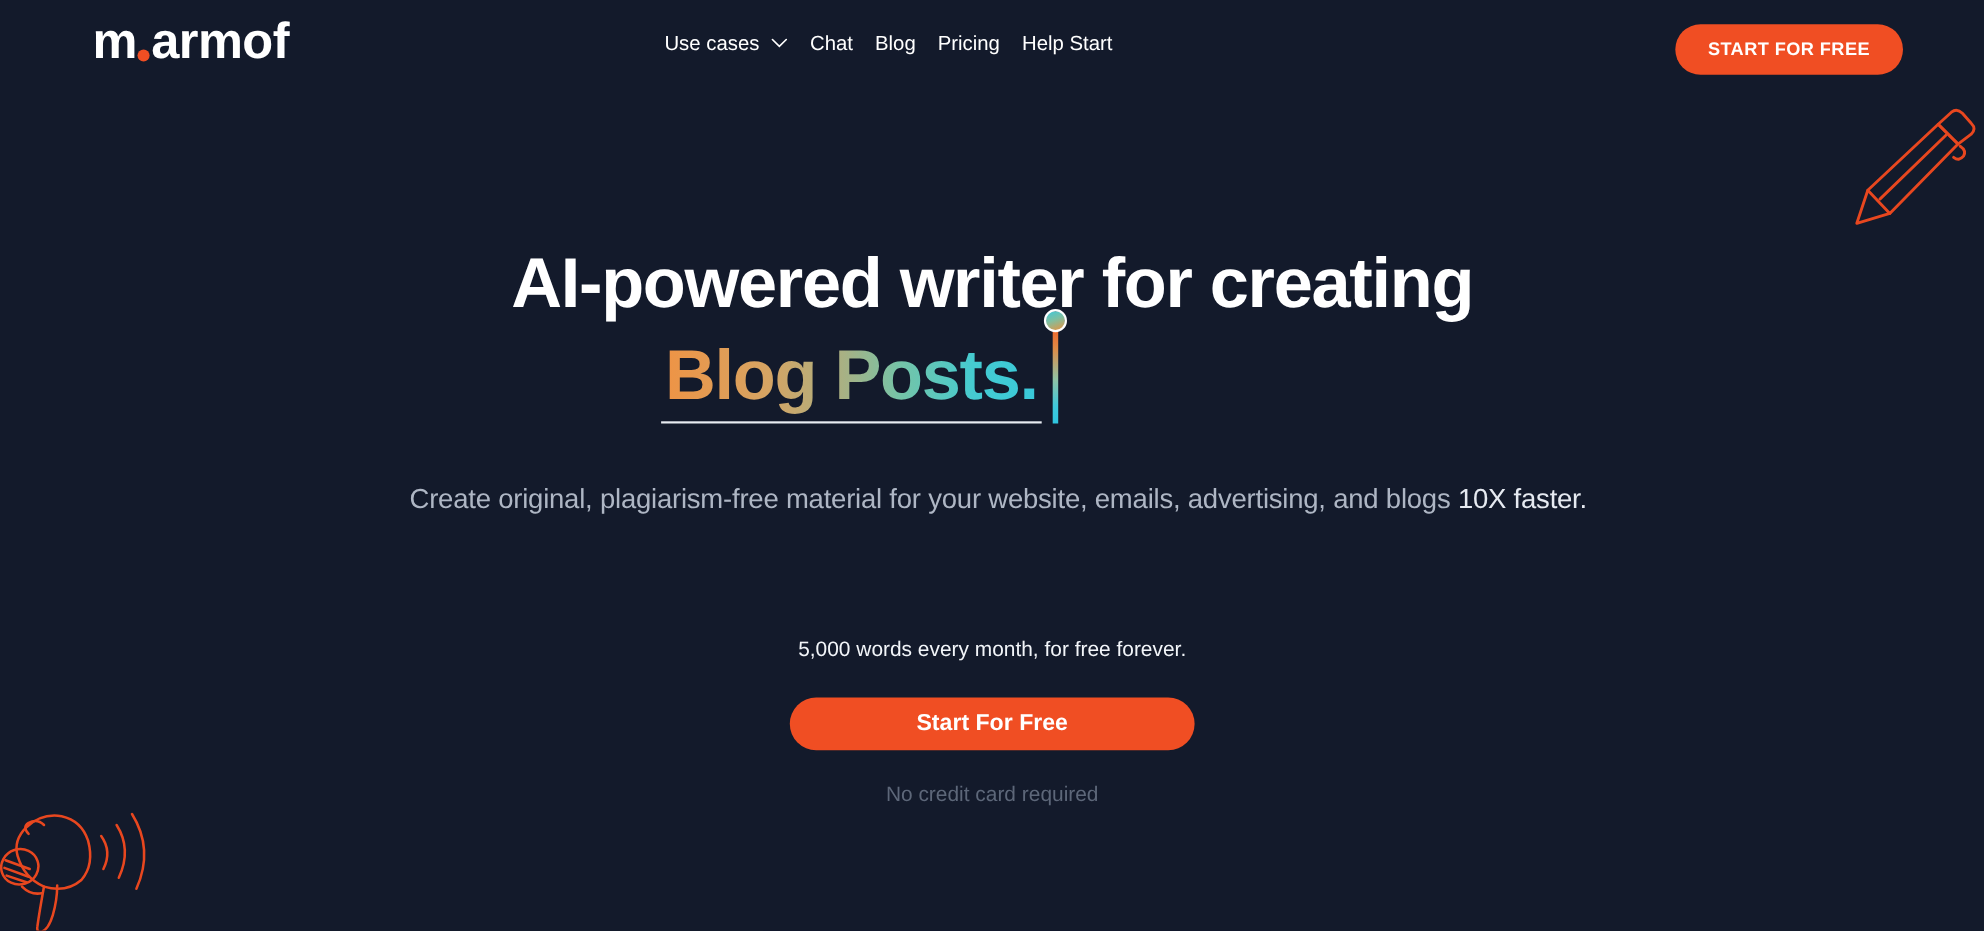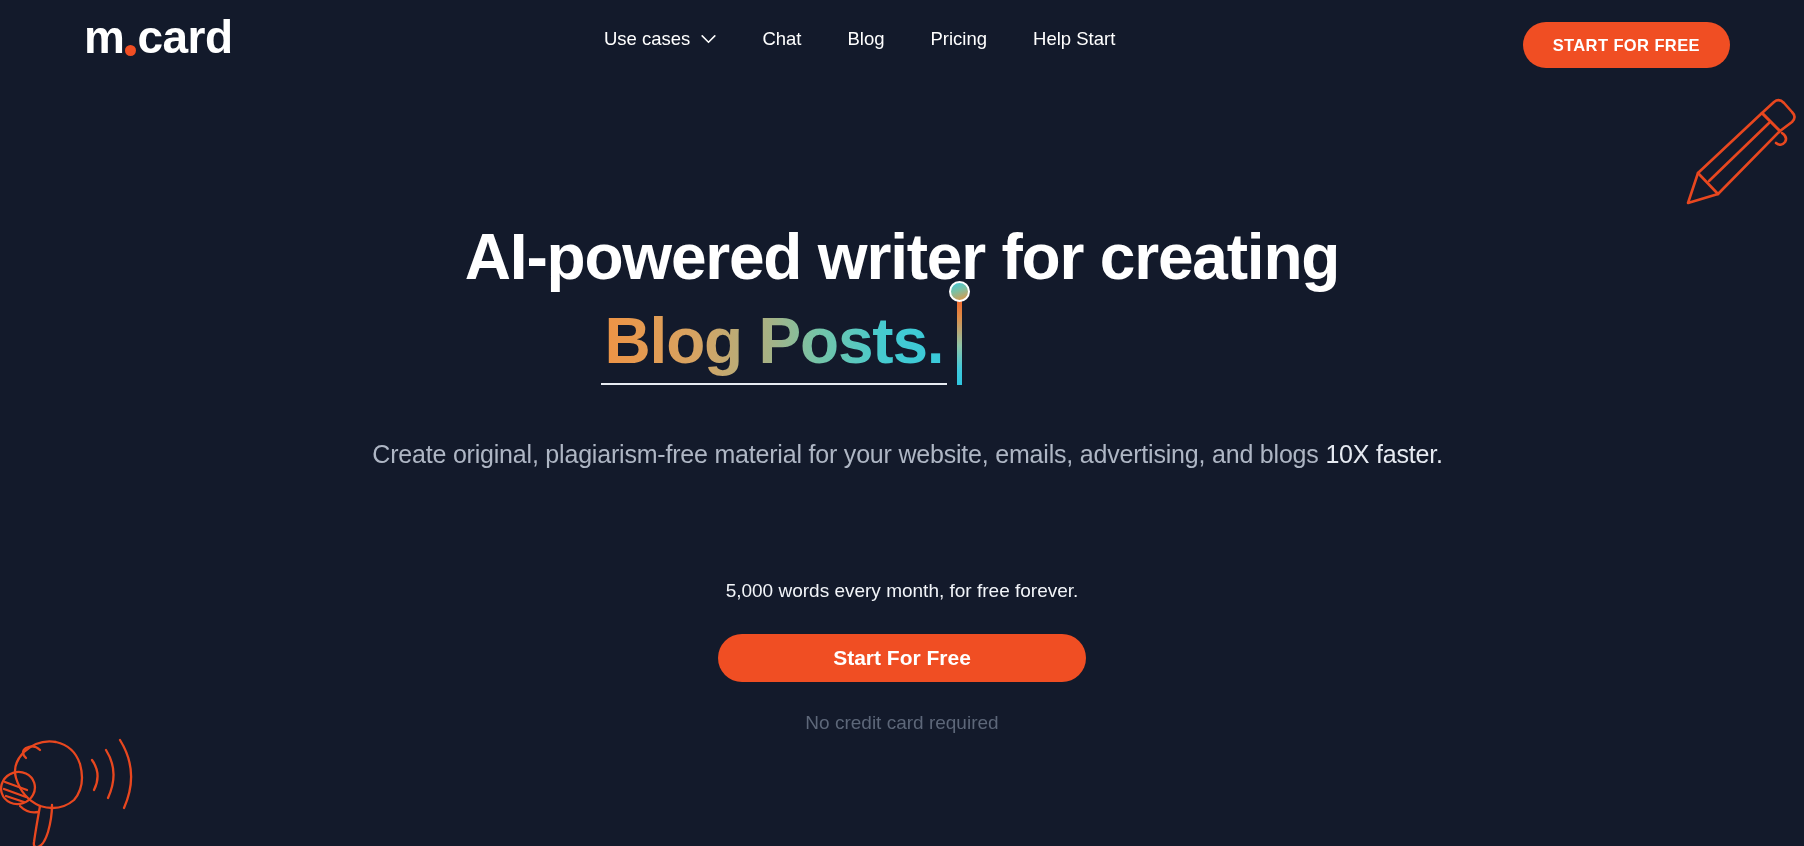--- a/index.html
+++ b/index.html
@@ -22,21 +22,21 @@
     letter-spacing:-0.5px; line-height:1;
     display:flex; align-items:flex-end;
   }
   .logo .dot {
     width:11px; height:11px; border-radius:50%;
     background:#f04e23; display:inline-block;
     margin:0 1px 4px 1px;
   }
   .nav {
     position:absolute; left:604px; top:28px;
-    display:flex; align-items:center; gap:46px;
+    display:flex; align-items:center; gap:20px;
   }
   .nav-item {
     display:flex; align-items:center; gap:11px;
     color:#ffffff; font-size:18.5px; font-weight:400;
     cursor:pointer; white-space:nowrap;
   }
   .chev {
     width:15px; height:9px; display:block;
   }
   .cta-top {
@@ -117,21 +117,21 @@
 </head>
 <body>
 
 <div class="page">
 
   <div class="header">
 
     <div class="logo">
       <span>m</span>
       <span class="dot"></span>
-      <span>card</span>
+      <span>armof</span>
     </div>
 
     <nav class="nav">
       <div class="nav-item">
         <span>Use cases</span>
         <svg class="chev" viewBox="0 0 16 10">
           <path d="M1 1 L8 8 L15 1" fill="none" stroke="#ffffff" stroke-width="1.7" stroke-linecap="round"></path>
         </svg>
       </div>
       <div class="nav-item">

